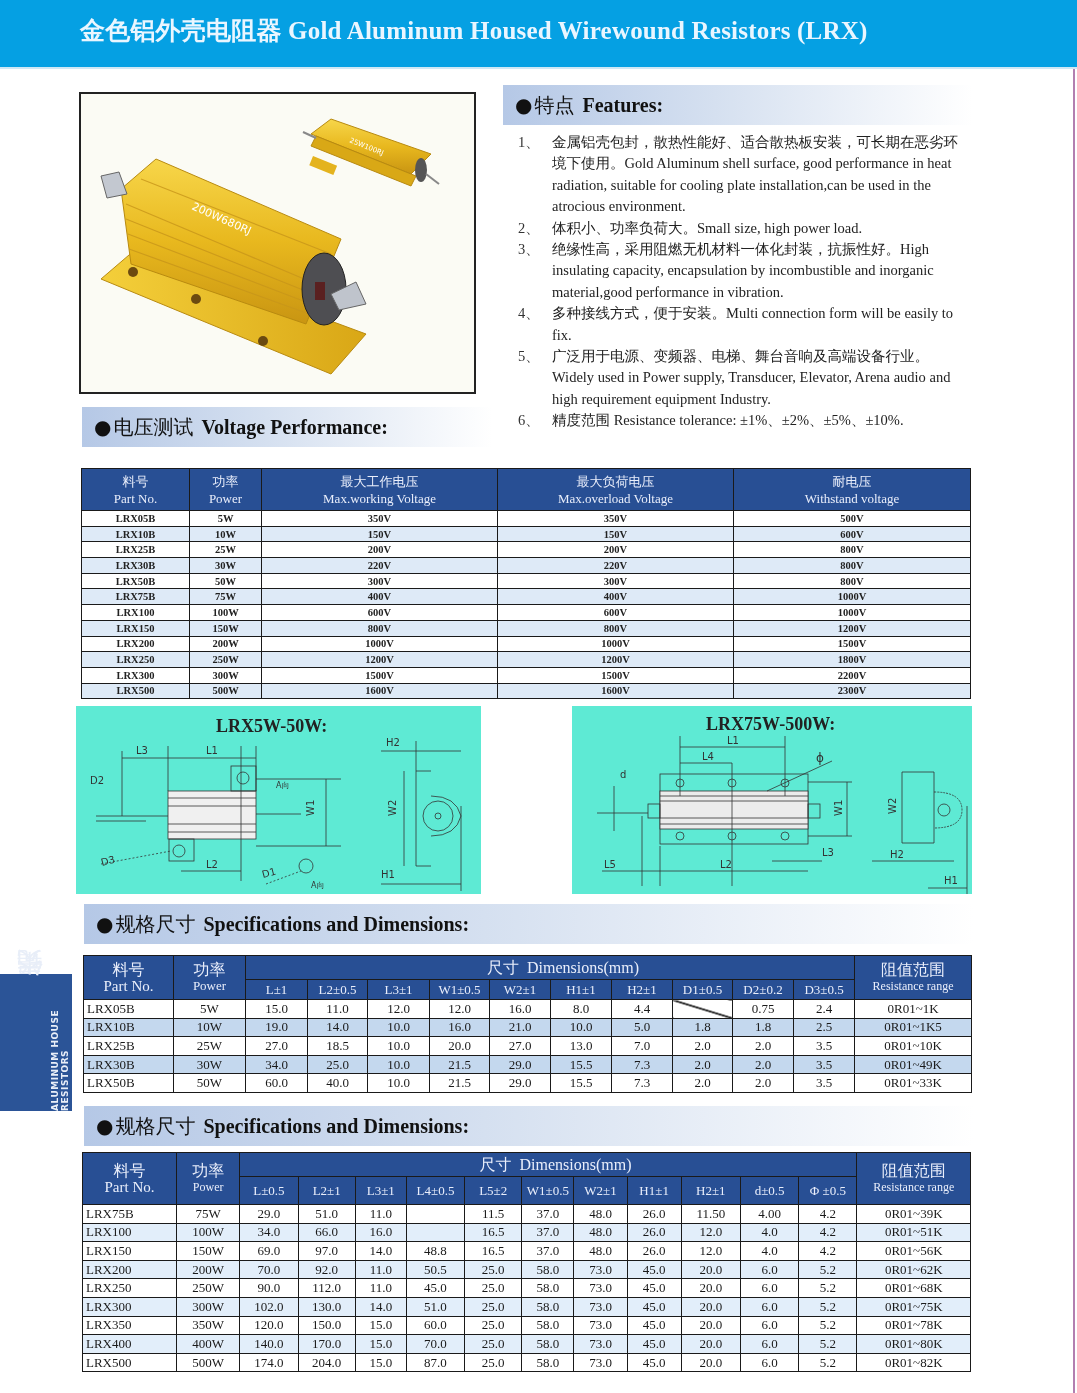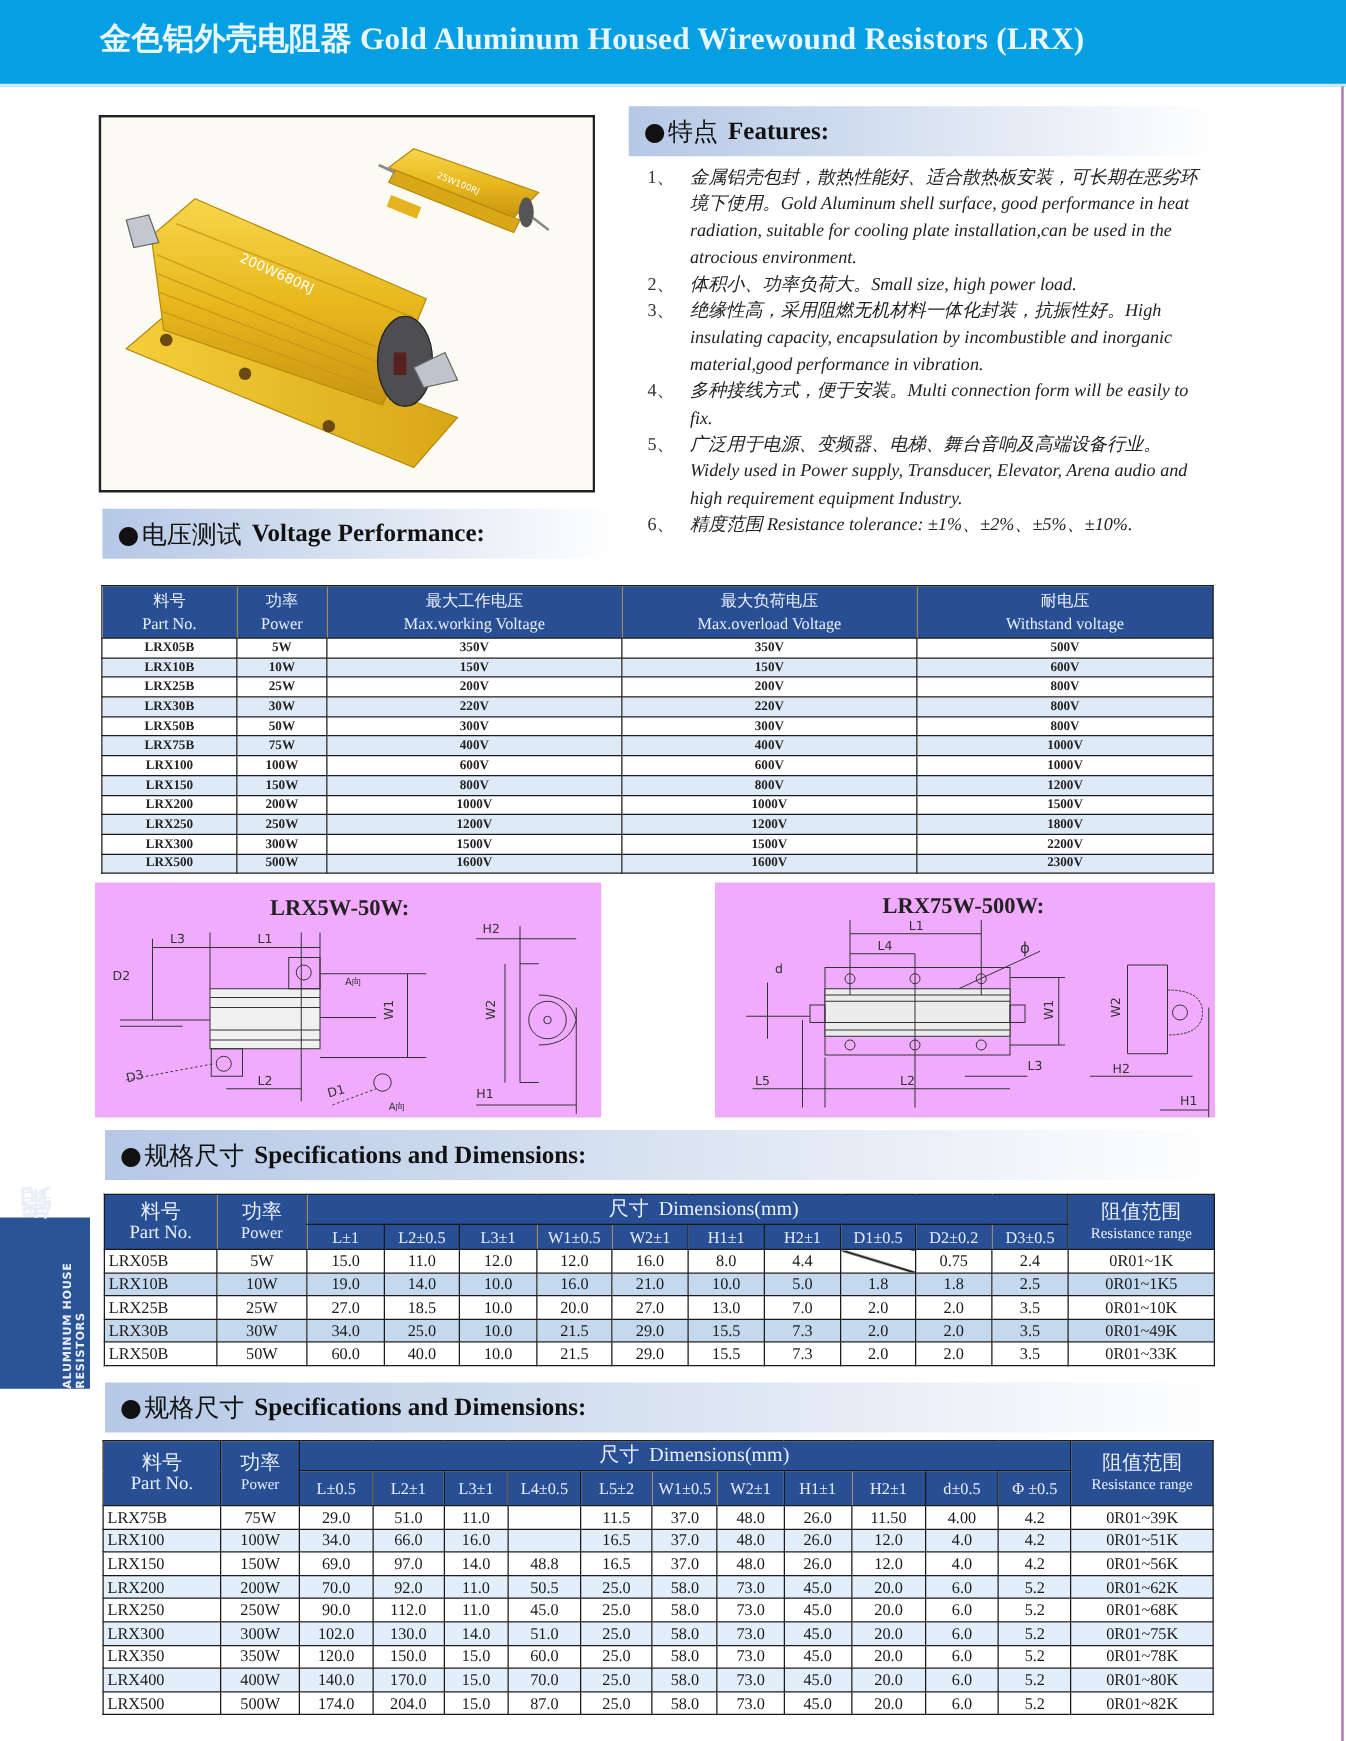--- a/index.html
+++ b/index.html
@@ -26,41 +26,41 @@
     background: linear-gradient(90deg, #b5c8e6 0%, #d5e0f0 45%, #ffffff 100%);
     font-size: 20px; font-weight: bold; display: flex; align-items: center; padding-left: 12px;
     color: #111;
   }
   .section-bar .zh { font-family: "DejaVu Sans", sans-serif; font-weight: normal; font-size: 20px; margin-right: 8px; }
   .section-bar .bullet { font-size: 20px; margin-right: 2px; font-family: "DejaVu Sans", sans-serif; }
 
   .features-list { position: absolute; left: 518px; top: 132px; width: 450px; font-size: 14.5px; line-height: 21.4px; color: #222; }
   .features-list .item { display: flex; }
   .features-list .num { width: 34px; flex: none; color: #333; }
-  .features-list .txt { flex: 1; font-style: italic; }
+  .features-list .txt { flex: 1; }
   .features-list .zh { font-family: "DejaVu Sans", sans-serif; font-size: 14.5px; }
 
   table { border-collapse: collapse; position: absolute; table-layout: fixed; }
   td, th { border: 1.5px solid #1a1a1a; text-align: center; overflow: hidden; white-space: nowrap; }
   th { background: #284f94; color: #e9eefb; font-weight: normal; }
-  .zhh { font-family: Liberation Mono, monospace; text-align: center; }
+  .zhh { font-family: Liberation Serif, serif; text-align: center; }
 
   .volt-table { left: 81px; top: 468px; width: 889px; font-size: 10.5px; }
   .volt-table th { height: 42px; font-size: 13px; line-height: 17px; }
   .volt-table td { height: 15.7px; font-weight: bold; line-height: 13px; color: #222; padding: 0; }
   .volt-table tr.alt td { background: #deeaf7; }
 
   .dim-table { font-size: 13px; }
   .dim-table th { font-size: 13px; line-height: 16px; }
   .dim-table td { height: 18.6px; padding: 0; line-height: 16px; color: #1a1a1a; }
   .dim-table td.part { text-align: left; padding-left: 3px; }
   .dim-table tr.alt td { background: #c4d8ee; }
   .dim-table2 tr.alt td { background: #e2eefa; }
 
-  .drawing { position: absolute; background: #f0abfc; }
+  .drawing { position: absolute; background: #5eead4; }
   .drawing .caption { position: absolute; font-weight: bold; font-size: 18px; color: #222; }
 
   .side-tab {
     position: absolute; left: 0; top: 974px; width: 72px; height: 137px; background: #2b5497;
   }
   .side-tab .zh { position: absolute; left: 14px; top: 22px; width: 30px; color: #e8eef8; font-family: "DejaVu Sans", sans-serif; font-size: 26px; writing-mode: vertical-rl; transform: rotate(180deg); line-height: 30px; }
   .side-tab .en { position: absolute; left: 50px; top: 12px; color: #e8eef8; font-family: "DejaVu Sans", sans-serif; font-size: 9px; writing-mode: vertical-rl; transform: rotate(180deg); letter-spacing: 0.5px; font-weight: bold; }
 </style>
 </head>
 <body>

